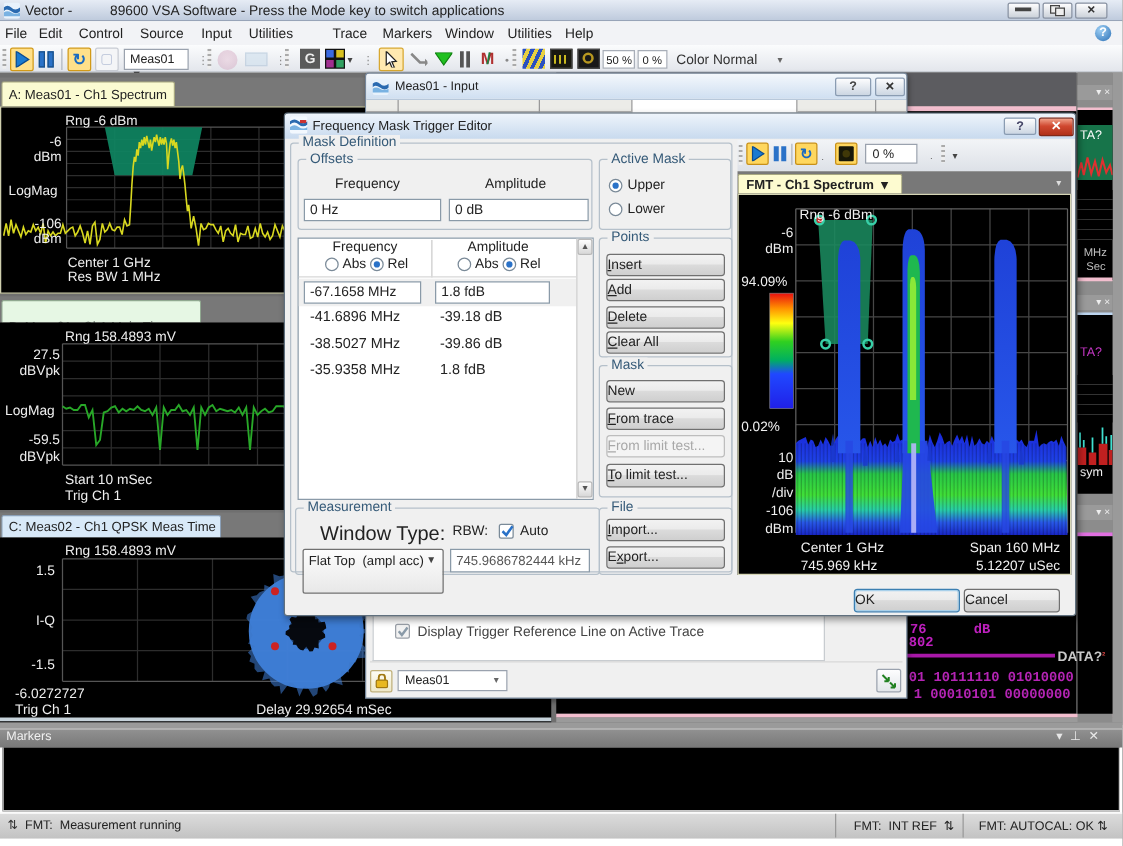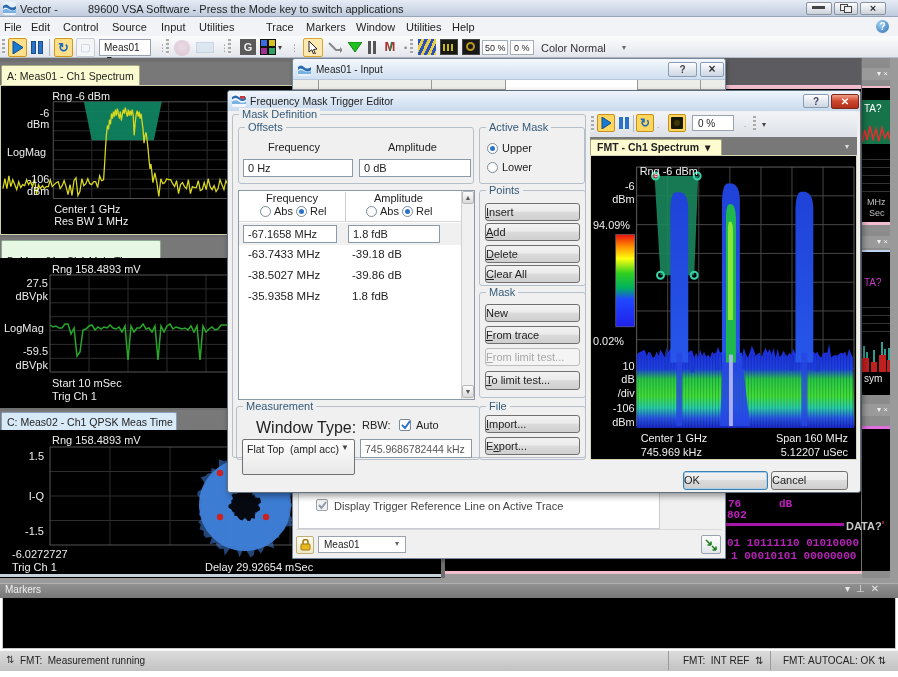--- a/index.html
+++ b/index.html
@@ -311,21 +311,21 @@
 <div class="a" style="left:310px;top:205px;font-size:11px;color:#222">Rel</div>
 <div class="a" style="left:366px;top:206px;width:11px;height:11px;border:1px solid #7a8a98;border-radius:50%;background:#fff"></div>
 <div class="a" style="left:380px;top:205px;font-size:11px;color:#222">Abs</div>
 <div class="a" style="left:402px;top:206px;width:11px;height:11px;border:1px solid #7a8a98;border-radius:50%;background:#fff"></div>
 <div class="a" style="left:405px;top:209px;width:5px;height:5px;border-radius:50%;background:#2a72c8"></div>
 <div class="a" style="left:416px;top:205px;font-size:11px;color:#222">Rel</div>
 <div class="a" style="left:239px;top:221px;width:222px;height:1px;background:#d8d8d8"></div>
 <div class="a" style="left:239px;top:223px;width:222px;height:22px;background:#f0f0f0"></div>
 <div class="inp" style="left:243px;top:225px;width:94px;height:18px;font-size:11px">-67.1658 MHz</div>
 <div class="inp" style="left:348px;top:225px;width:92px;height:18px;font-size:11px">1.8 fdB</div>
-<div class="a" style="left:248px;top:248px;font-size:11.5px;color:#222">-63.7433 MHz</div>
+<div class="a" style="left:248px;top:248px;font-size:11.5px;color:#222">-41.6896 MHz</div>
 <div class="a" style="left:352px;top:248px;font-size:11.5px;color:#222">-39.18 dB</div>
 <div class="a" style="left:248px;top:269px;font-size:11.5px;color:#222">-38.5027 MHz</div>
 <div class="a" style="left:352px;top:269px;font-size:11.5px;color:#222">-39.86 dB</div>
 <div class="a" style="left:248px;top:290px;font-size:11.5px;color:#222">-35.9358 MHz</div>
 <div class="a" style="left:352px;top:290px;font-size:11.5px;color:#222">1.8 fdB</div>
 
 <div class="a" style="left:461px;top:191px;width:13px;height:208px;background:#f0f0f0;border-left:1px solid #d0d0d0"></div>
 <div class="a" style="left:462px;top:191px;width:12px;height:13px;background:linear-gradient(#fdfdfd,#d8d8d8);border:1px solid #b8b8b8;border-radius:2px;font-size:7px;color:#555;text-align:center;line-height:12px">▲</div>
 <div class="a" style="left:462px;top:385px;width:12px;height:13px;background:linear-gradient(#fdfdfd,#d8d8d8);border:1px solid #b8b8b8;border-radius:2px;font-size:7px;color:#555;text-align:center;line-height:12px">▼</div>
 

